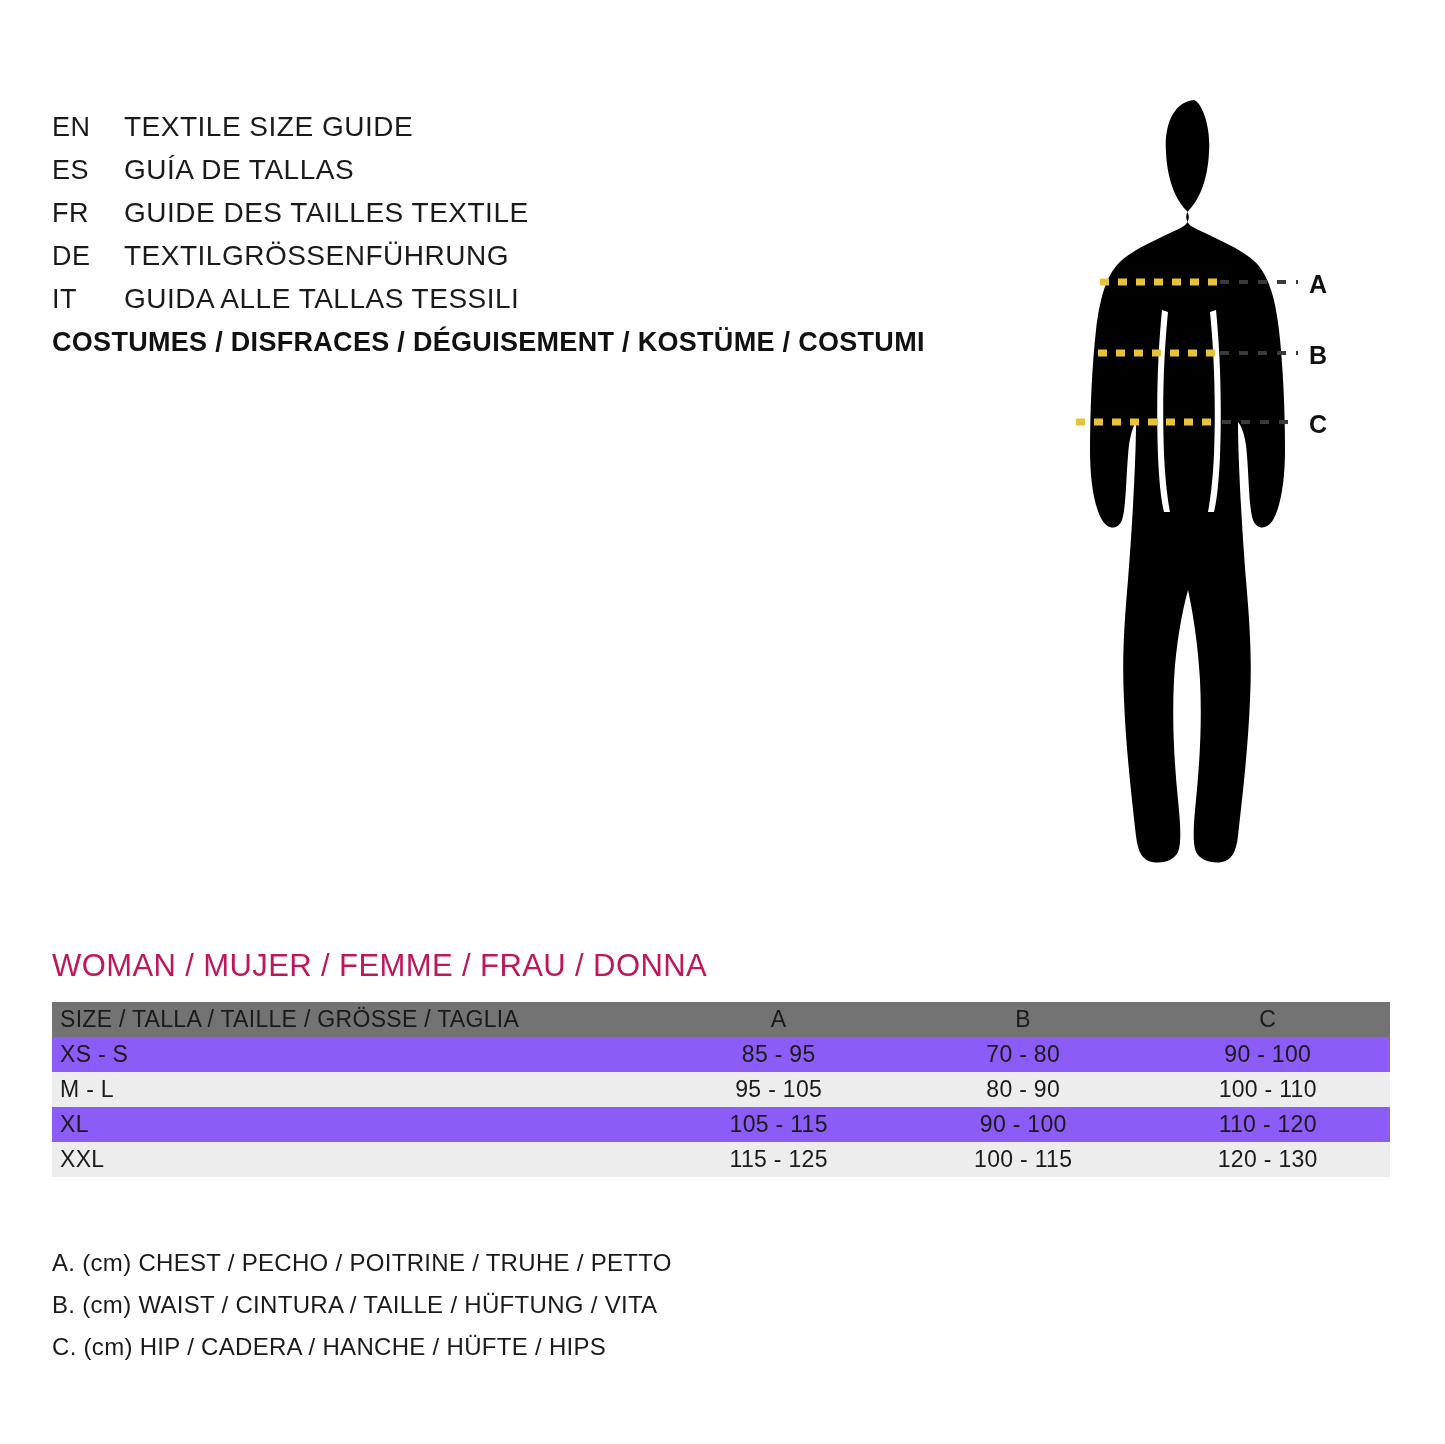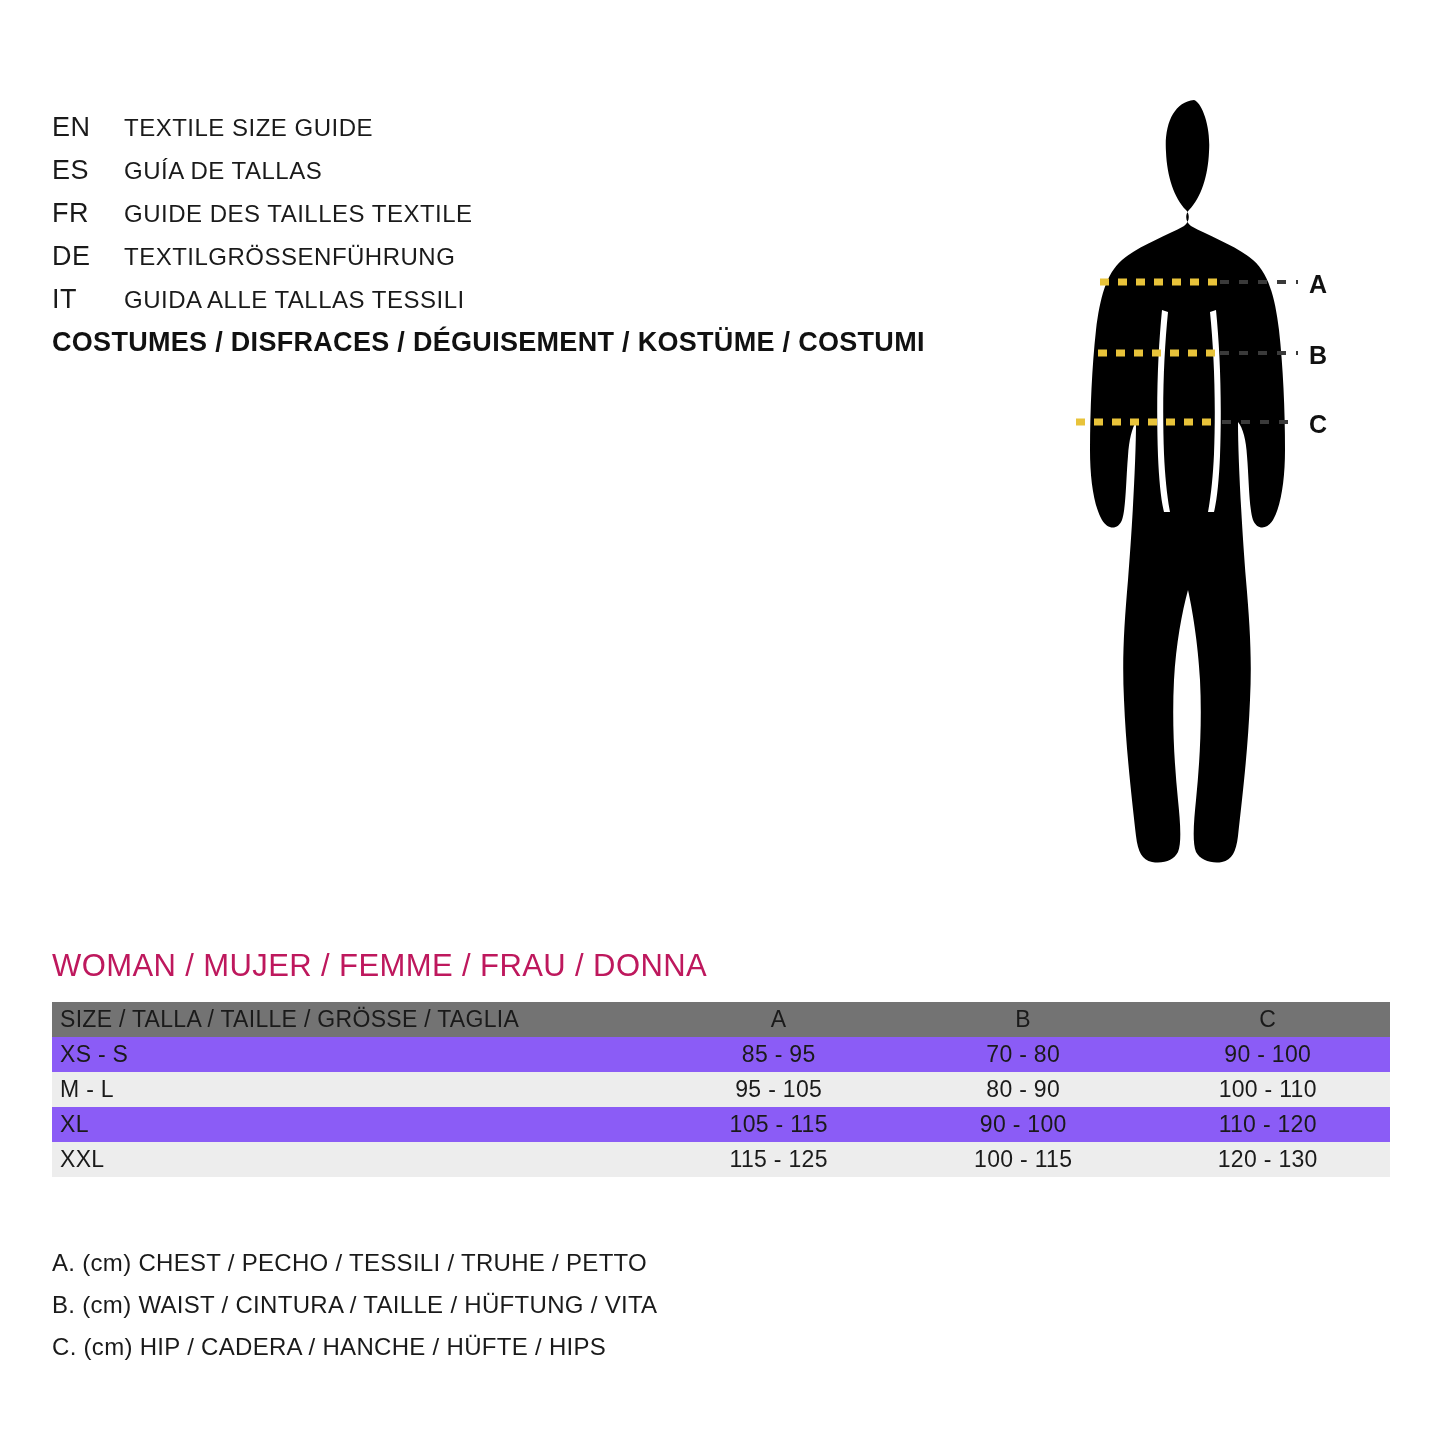--- a/index.html
+++ b/index.html
@@ -29,21 +29,21 @@
     height: 43px;
   }
   .lang-code {
     width: 72px;
     font-size: 27px;
     letter-spacing: 0.5px;
     color: #1a1a1a;
     margin-top: 40px;
   }
   .lang-text {
-    font-size: 24px;
+    font-size: 28px;
     letter-spacing: 0.5px;
     color: #1a1a1a;
     margin-top: 28px;
   }
   .costumes-line {
     position: absolute;
     left: 52px;
     top: 327px;
     font-size: 27px;
     font-weight: bold;
@@ -245,16 +245,16 @@
     <tr class="alt">
       <td class="col-size">XXL</td>
       <td class="col-a">115 - 125</td>
       <td class="col-b">100 - 115</td>
       <td class="col-c">120 - 130</td>
     </tr>
   </tbody>
 </table>
 
 <div class="legend">
-  <div class="legend-row">A. (cm) CHEST / PECHO / TESSILI / TRUHE / PETTO</div>
+  <div class="legend-row">A. (cm) CHEST / PECHO / POITRINE / TRUHE / PETTO</div>
   <div class="legend-row">B. (cm) WAIST / CINTURA / TAILLE / HÜFTUNG / VITA</div>
   <div class="legend-row">C. (cm) HIP / CADERA / HANCHE / HÜFTE / HIPS</div>
 </div>
 
 </body></html>

